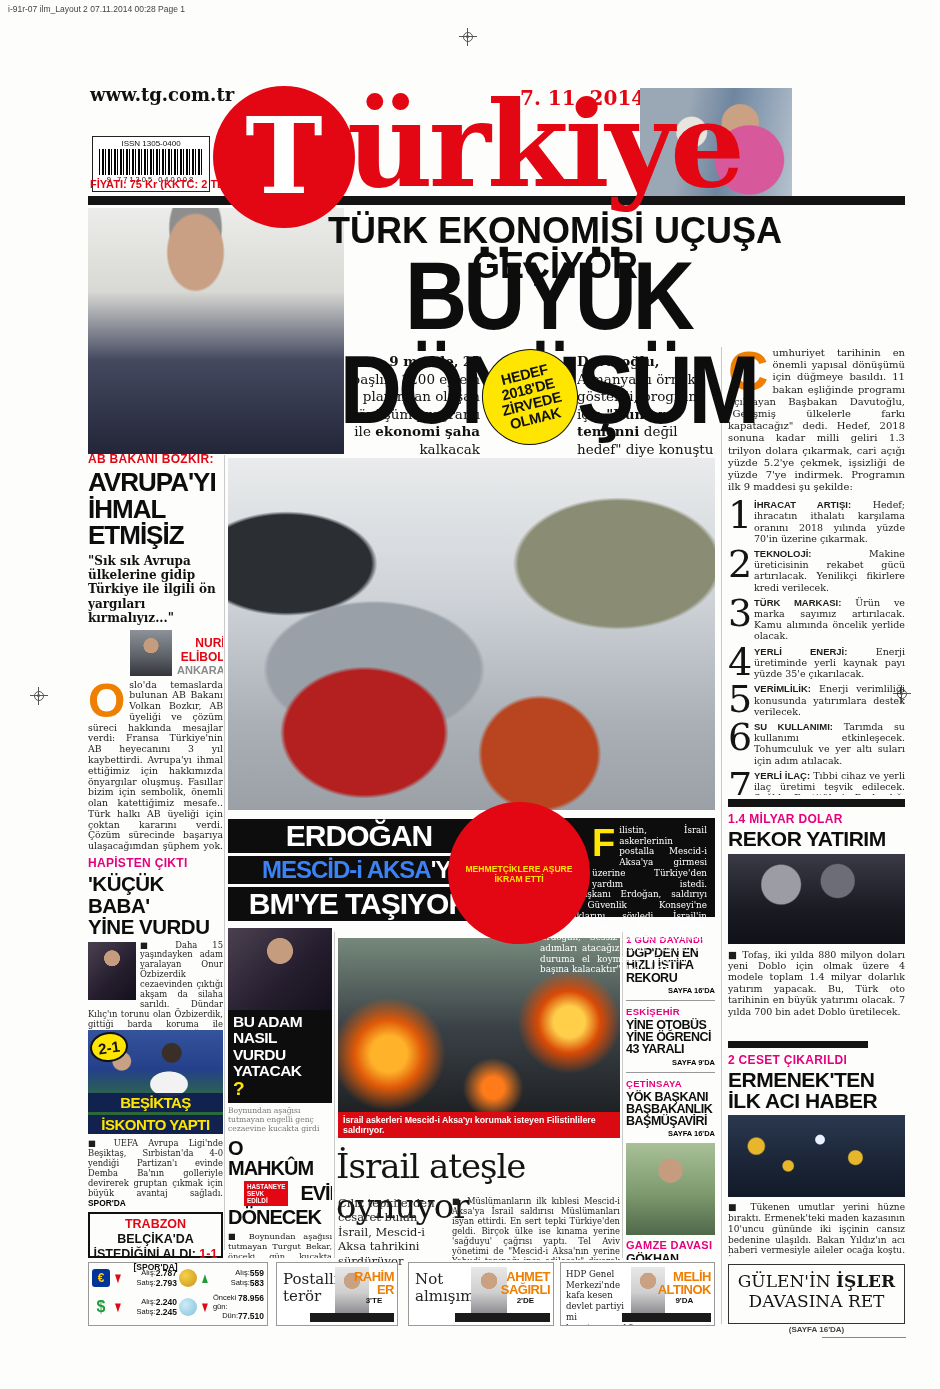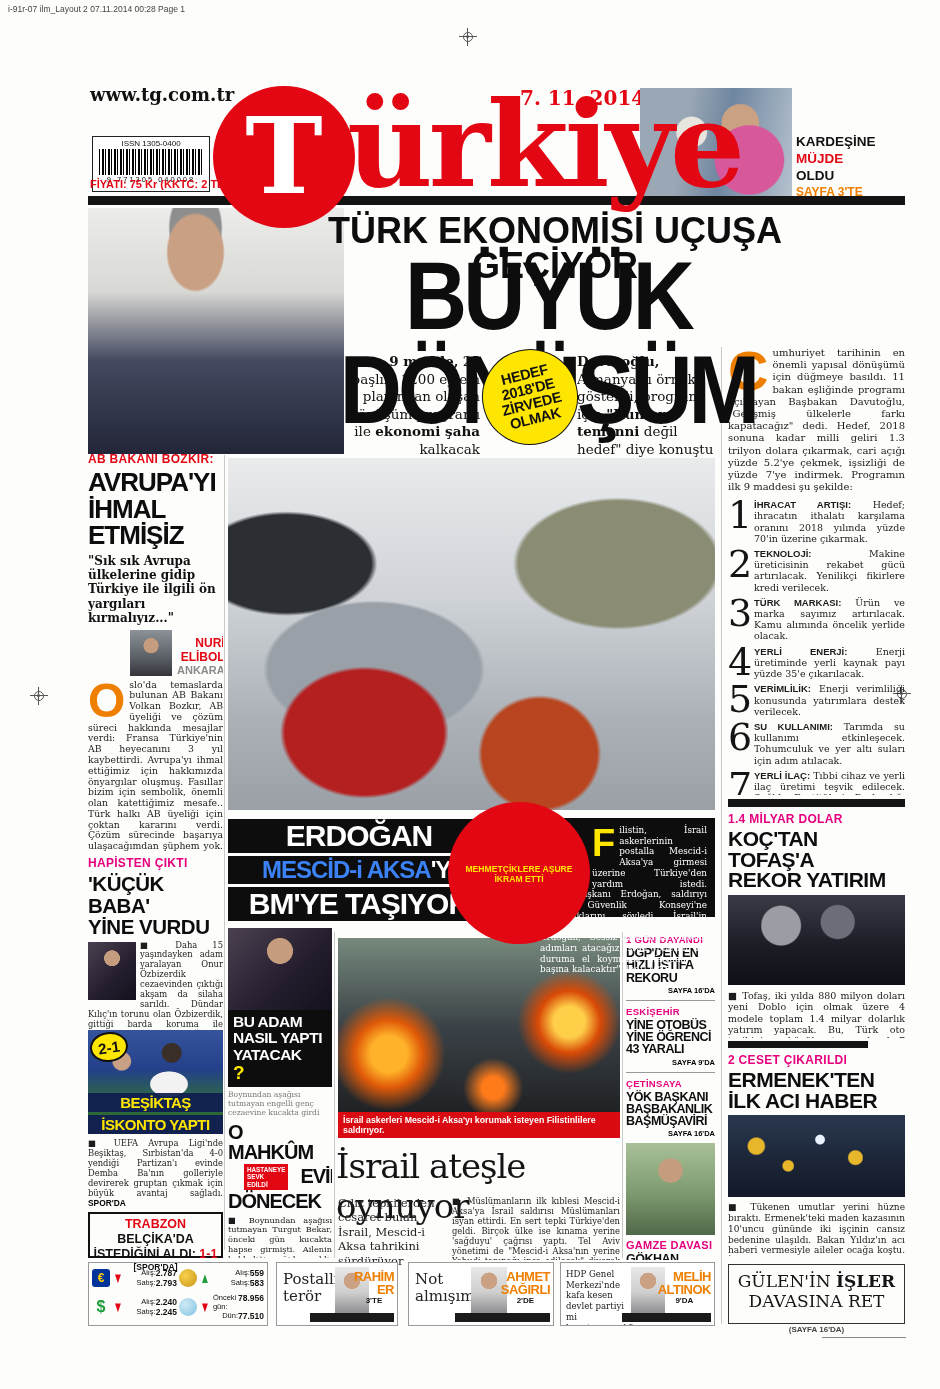--- a/index.html
+++ b/index.html
@@ -145,26 +145,20 @@
     <div style="font-size:7.5px;letter-spacing:2px;">9 771305 040008</div>
   </div>
   <div class="abs b red" style="left:90px;top:178px;font-size:11px;">FİYATI: 75 Kr  (KKTC: 2 TL)</div>
 
   <div class="mast-circle">
     <span class="mast-t">T</span>
   </div>
   <div class="mast-rest">ürkiye</div>
 
   <div class="ph ph-kids" style="left:640px;top:88px;width:152px;height:116px;"></div>
-  <div class="abs" style="left:796px;top:134px;width:118px;font-size:13.5px;font-weight:bold;line-height:1.25;">
-    <div>KARDEŞİNE</div>
-    <div class="red">MÜJDE</div>
-    <div>OLDU</div>
-    <div class="org" style="font-size:12px;">SAYFA 3'TE</div>
-  </div>
 
   <div class="blackbar" style="left:88px;top:196px;width:817px;height:9px;"></div>
 
   <div class="ph ph-davut" style="left:88px;top:208px;width:256px;height:246px;z-index:1;"></div>
   <div class="abs hl" style="left:252px;top:213px;width:606px;font-size:36px;text-align:center;letter-spacing:0;z-index:2;">TÜRK EKONOMİSİ UÇUŞA GEÇİYOR</div>
   <div class="abs hl" style="left:238px;top:248px;width:620px;font-size:86px;text-align:center;letter-spacing:-4px;transform:scaleY(1.12);transform-origin:center top;z-index:3;">BÜYÜK DÖNÜŞÜM</div>
 
   <div class="abs serif" style="left:348px;top:353px;width:132px;font-size:13.5px;line-height:1.3;text-align:right;z-index:2;">
     <span class="b">9 madde,</span><span> 25 başlık, 1200 eylem planından oluşan dönüşüm programı ile </span><span class="b">ekonomi şaha</span><span> kalkacak</span>
   </div>
@@ -260,21 +254,21 @@
   </div>
 
   <div class="redcircle">
     <div style="width:108px;color:#ffe600;margin-top:2px;">MEHMETÇİKLERE AŞURE İKRAM ETTİ</div>
   </div>
 
   <div class="abs" style="left:228px;top:928px;width:104px;height:330px;overflow:hidden;">
     <div class="ph ph-onur" style="position:relative;width:104px;height:82px;"></div>
     <div style="background:#0d0d0d;color:#fff;font-weight:bold;font-size:15.5px;line-height:1.05;padding:4px 5px;letter-spacing:-.5px;">
       <div>BU ADAM</div>
-      <div>NASIL YAPTI</div>
+      <div>NASIL VURDU</div>
       <div>YATACAK</div><span style="color:#ffe600;font-size:19px;">?</span>
     </div>
     <div class="serif" style="font-size:7.6px;color:#777;line-height:1.2;margin:3px 0 6px 0;">Boynundan aşağısı tutmayan engelli genç cezaevine kucakta girdi</div>
     <div class="hl" style="font-size:20px;letter-spacing:-1px;">O MAHKÛM</div>
     <div style="display:flex;align-items:center;gap:12px;margin:2px 16px;">
       <div style="background:#e30613;color:#fff;font-weight:bold;font-size:6.3px;line-height:1.15;padding:2px 3px;">
         <div>HASTANEYE</div>
         <div>SEVK EDİLDİ</div>
       </div>
       <div class="hl" style="font-size:20px;letter-spacing:-1px;">EVİNE</div>
@@ -318,21 +312,20 @@
     <div style="margin-top:4px;">
       <div class="kicker mag" style="font-size:11px;">GAMZE DAVASI</div>
       <div class="hl" style="font-size:12.5px;margin-top:2px;">GÖKHAN DEMİRKOL CEZAEVİNDE</div>
 
     </div>
   </div>
 
   <div class="abs" style="left:728px;top:812px;width:177px;height:226px;overflow:hidden;">
     <div class="kicker mag">1.4 MİLYAR DOLAR</div>
     <div class="hl" style="font-size:21px;margin-top:3px;">
-      <div>KOÇ'TAN TOFAŞ'A</div>
       <div>REKOR YATIRIM</div>
     </div>
     <div class="ph ph-tofas" style="position:relative;width:177px;height:90px;margin-top:4px;"></div>
     <p class="body-txt just" style="margin:5px 0 0 0;font-size:9.5px;line-height:1.2;">
       <span>■ Tofaş, iki yılda 880 milyon doları yeni Doblo için olmak üzere 4 modele toplam 1.4 milyar dolarlık yatırım yapacak. Bu, Türk oto tarihinin en büyük yatırımı olacak. 7 yılda 700 bin adet Doblo üretilecek.</span> 
     </p>
   </div>
   <div class="blackbar" style="left:728px;top:1041px;width:140px;height:7px;"></div>
 
   <div class="abs" style="left:728px;top:1053px;width:177px;height:204px;overflow:hidden;">

